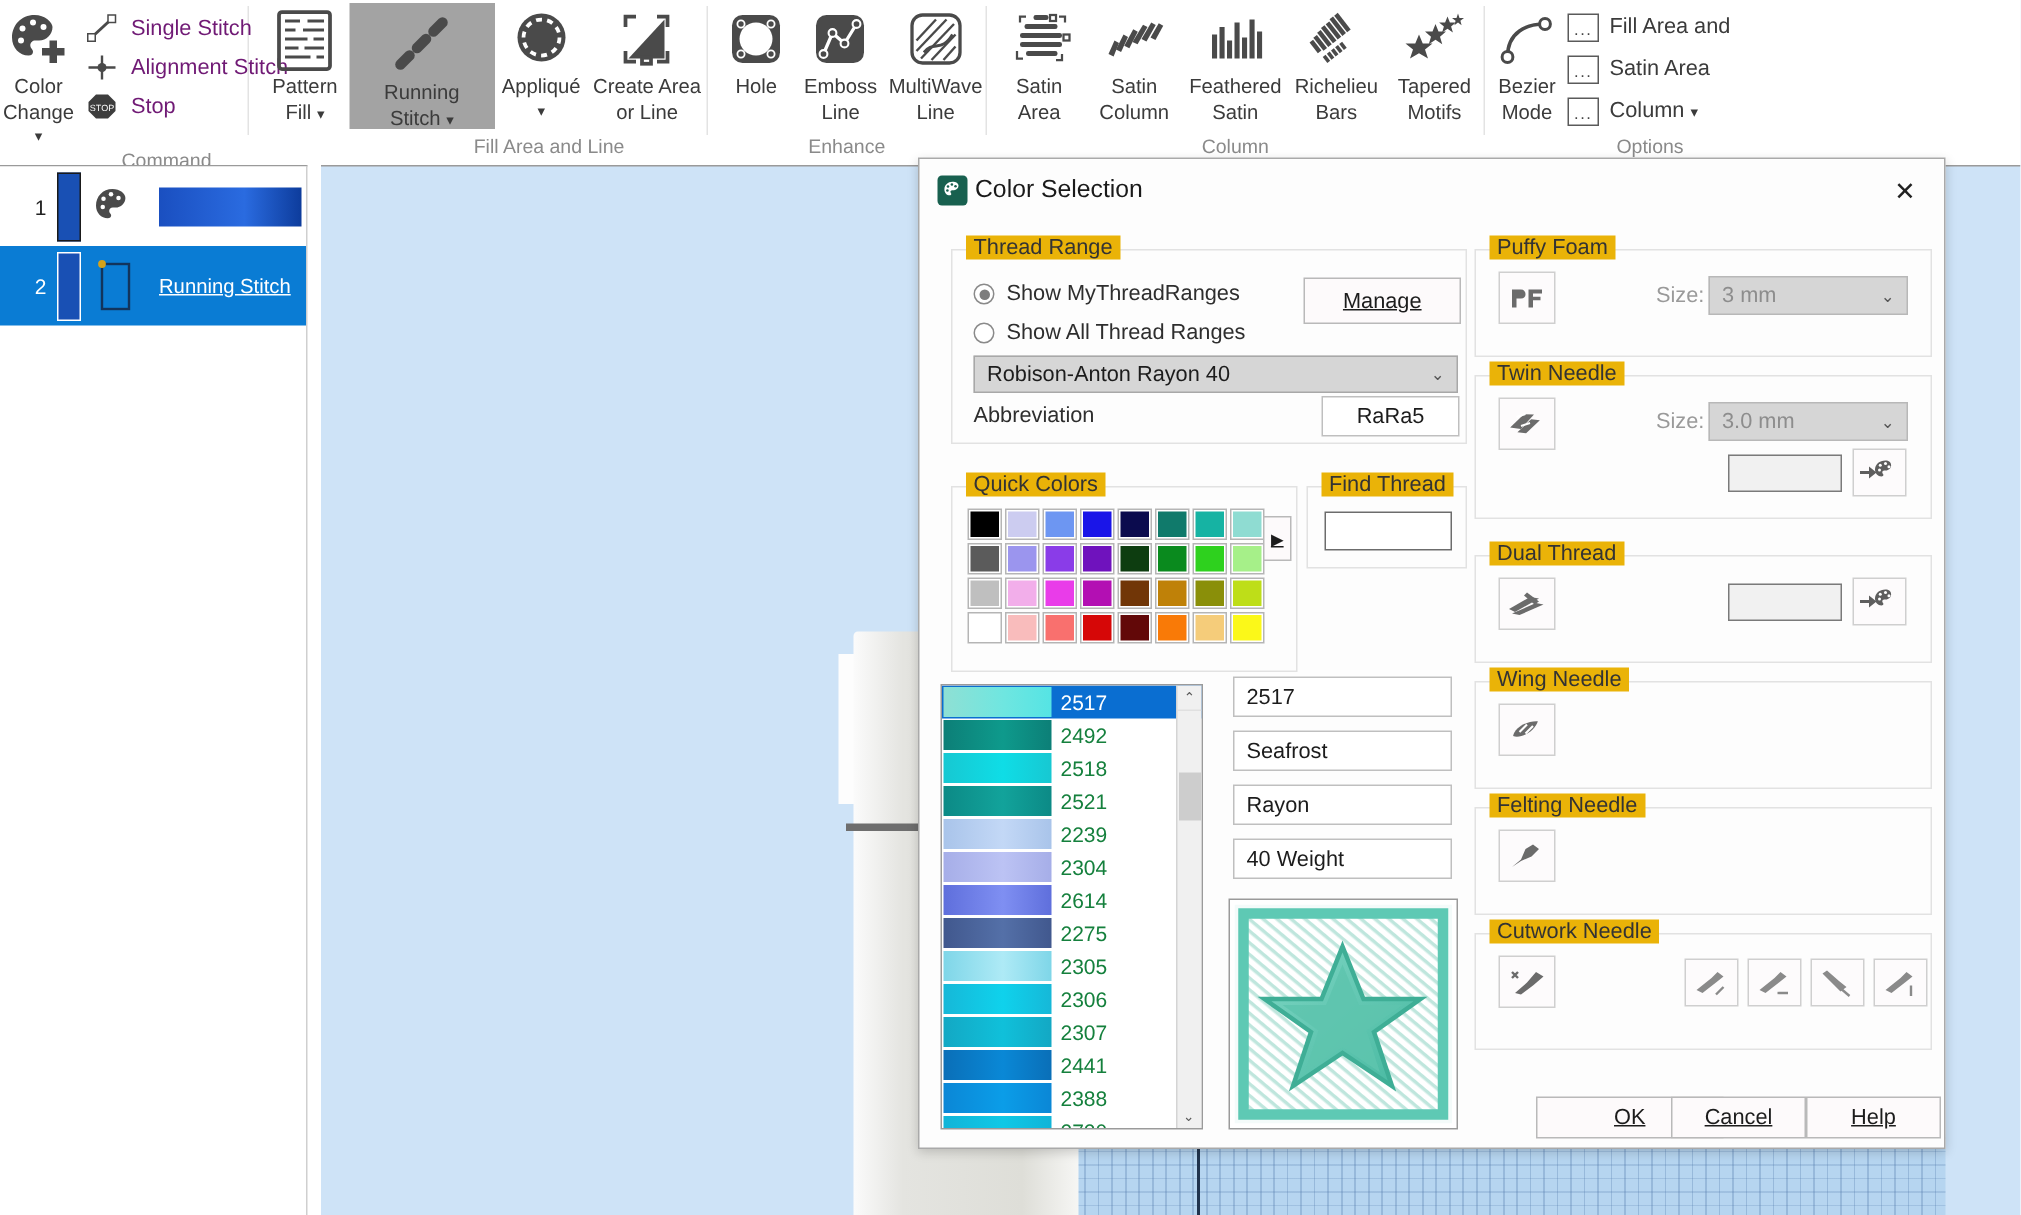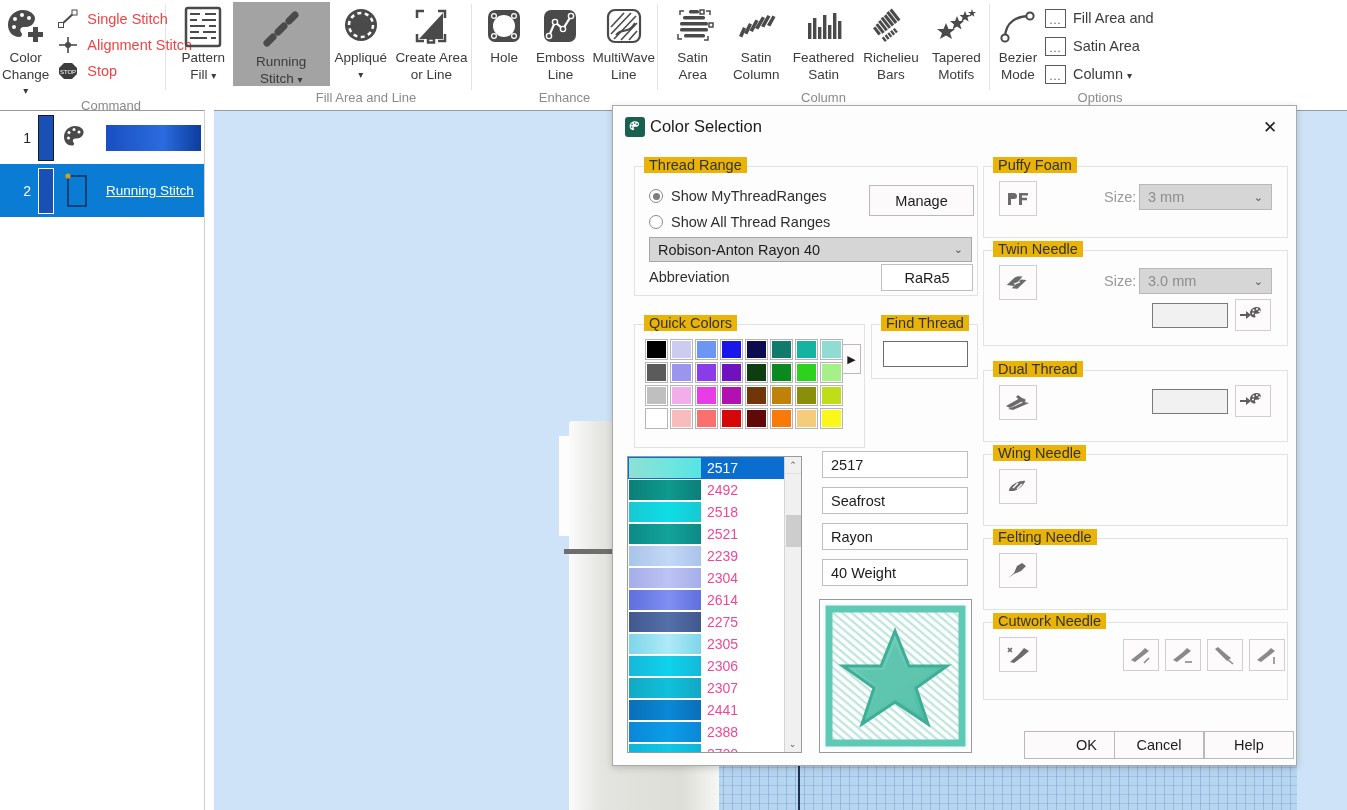--- a/index.html
+++ b/index.html
@@ -28,21 +28,21 @@
   .bigbtn {
     display: flex; flex-direction: column; align-items: center; justify-content: flex-start;
     width: 70px; padding: 4px 2px 0 2px; cursor: default; text-align: center;
   }
   .bigbtn .lbl { font-size: 13.5px; color: #3b3b3b; line-height: 15px; margin-top: 2px; }
   .bigbtn.sel { background: #a3a3a3; }
   .ico { width: 44px; height: 42px; display: flex; align-items: center; justify-content: center; }
   .ico svg { display: block; }
 
   .smallrow { display: flex; align-items: center; gap: 6px; height: 26px; padding: 0 4px; }
-  .smallrow .lbl { font-size: 14.5px; color: #ef4444; white-space: nowrap; }
+  .smallrow .lbl { font-size: 14.5px; color: #701a75; white-space: nowrap; }
   .smallico { width: 26px; height: 24px; display:flex; align-items:center; justify-content:center; }
 
   .optrow { display: flex; align-items: center; gap: 7px; height: 28px; padding: 0 3px; }
   .optbox {
     width: 21px; height: 19px; border: 1px solid #5a5a5a; background: #fff;
     display: flex; align-items: flex-end; justify-content: center;
     font-size: 11px; color: #444; line-height: 10px; letter-spacing: 1px; padding-bottom: 2px;
   }
   .optrow .lbl { font-size: 14.5px; color: #3b3b3b; white-space: nowrap; }
 
@@ -120,20 +120,21 @@
     width: 14px; height: 14px; border-radius: 50%; border: 1px solid #8a8a8a; background: #fff;
     display: flex; align-items: center; justify-content: center; flex: none;
   }
   .radio.on::after { content: ""; width: 7px; height: 7px; border-radius: 50%; background: #7d7d7d; }
   .radio-row .lbl { font-size: 14.5px; color: #2e2e2e; }
 
   .btn {
     background: #fdfafb; border: 1px solid #b9b9b9; font-size: 14.5px; color: #1c1c1c;
     display: flex; align-items: center; justify-content: center; cursor: default;
     font-family: "Liberation Sans", sans-serif;
+    text-decoration: underline;
   }
   .combo {
     border: 1px solid #a8a8a8; background: #d6d6d6; display: flex; align-items: center;
     padding: 0 8px; font-size: 14.5px; color: #1c1c1c; justify-content: space-between;
   }
   .combo.disabled { color: #8d8d8d; border-color: #b8b8b8; }
   .chev { font-size: 11px; color: #555; }
   .tfield {
     border: 1px solid #bfbfbf; background: #fff; display: flex; align-items: center;
     padding: 0 8px; font-size: 14.5px; color: #1c1c1c;
@@ -143,21 +144,21 @@
   .swatchgrid { position: absolute; display: grid; grid-template-columns: repeat(8, 23px); gap: 2px; }
   .swatch { width: 23px; height: 21px; border: 1px solid #b5b5b5; padding: 1px; background: #fff; }
   .swatch > div { width: 100%; height: 100%; }
 
   
   .threadlist {
     position: absolute; border: 1px solid #9a9a9a; background: #fff; overflow: hidden;
   }
   .trow { display: flex; align-items: center; height: 22px; }
   .trow .tsw { width: 72px; height: 20px; margin: 1px 0 1px 1px; }
-  .trow .tnum { flex: 1; font-size: 14px; color: #ec4899; padding-left: 6px; line-height: 22px; }
+  .trow .tnum { flex: 1; font-size: 14px; color: #15803d; padding-left: 6px; line-height: 22px; }
   .trow.sel { background: #0a6ed1; }
   .trow.sel .tnum { color: #fff; }
   .scrollbar {
     position: absolute; right: 0; top: 0; width: 17px; height: 100%;
     background: #f0f0f0; border-left: 1px solid #d4d4d4;
   }
   .sbbtn { height: 17px; display:flex; align-items:center; justify-content:center; font-size:9px; color:#5a5a5a; }
   .sbthumb { position: absolute; left: 1px; width: 15px; background: #cdcdcd; }
 
   .preview {

